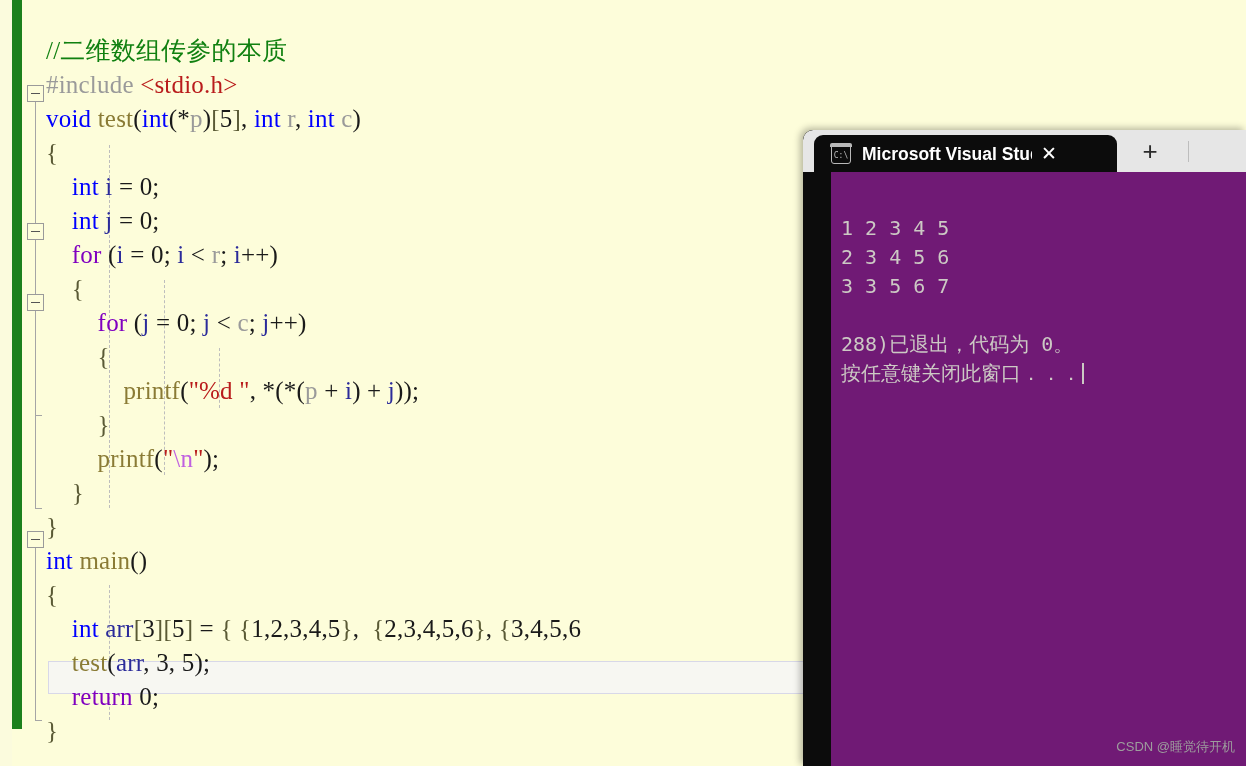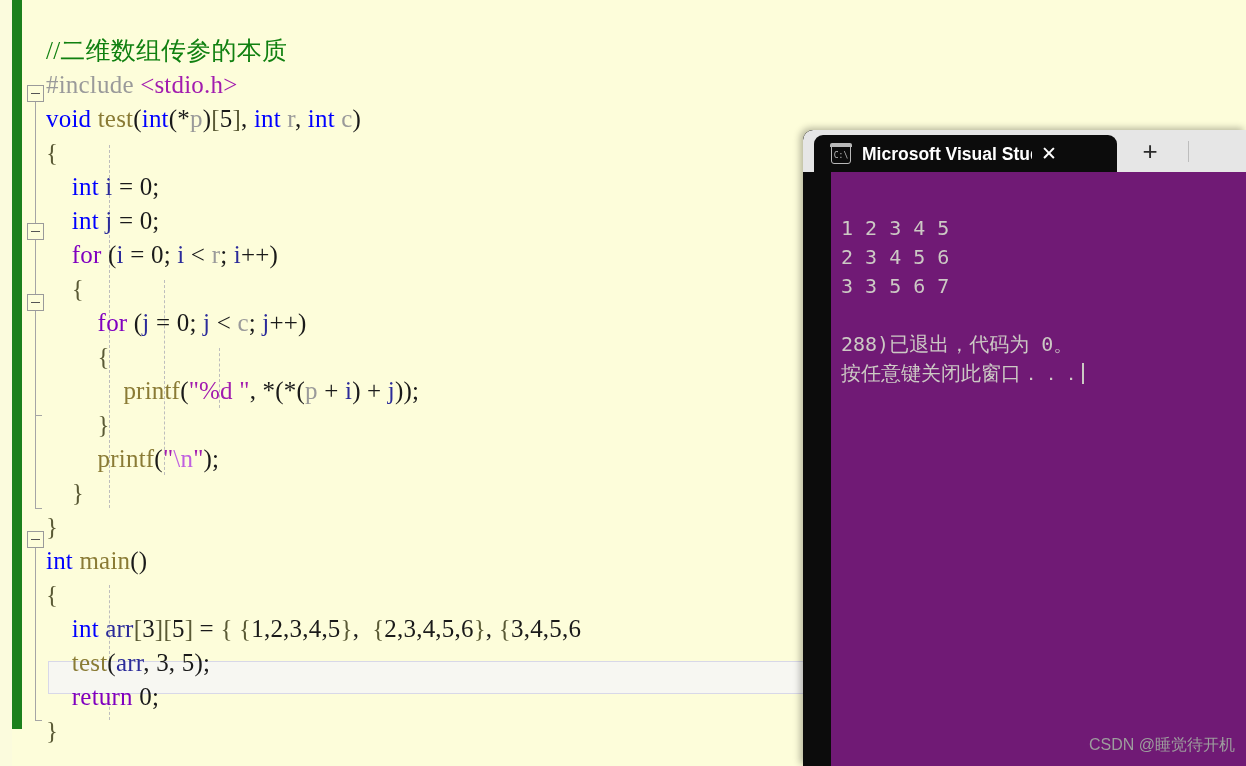--- a/index.html
+++ b/index.html
@@ -63,21 +63,21 @@
   #current-line{
     position:absolute;left:36px;top:661px;width:800px;height:33px;
     border:1px solid #d8d8e8;
     background:#f7f7f2;
     box-sizing:border-box;
   }
 
   
   .c-comment{color:#108010;}
   .c-pre{color:#9a9a9a;}
-  .c-string{color:#a21caf;margin-top:8px;}
+  .c-string{color:#b91c1c;margin-top:8px;}
   .c-kw{color:#0000ff;}
   .c-kw2{color:#8000c0;text-align:center;}
   .c-fn{color:#8a7b35;}
   .c-id{color:#9a9a9a;}
   .c-var{color:#2b2b9a;}
   .c-plain{color:#1a1a1a;}
   .c-num{color:#1a1a1a;}
   .c-esc{color:#c060e0;}
   .c-brace{color:#5a5a35;}
 
@@ -154,21 +154,21 @@
   .cline{height:29px;display:block;}
   .cursor-blk{
     display:inline-block;width:2px;height:21px;background:#ccc9c4;
     vertical-align:-4px;margin-left:1px;
   }
 
   #watermark{
     position:absolute;right:11px;bottom:10px;
     color:#9d9d9d;
     font-family:"Liberation Sans",sans-serif;
-    font-size:16px;
+    font-size:13px;
     white-space:nowrap;
   }
 </style>
 </head>
 <body>
 
 <div id="editor">
 
   <div id="change-bar"></div>
   <div id="bottom-fill"></div>

